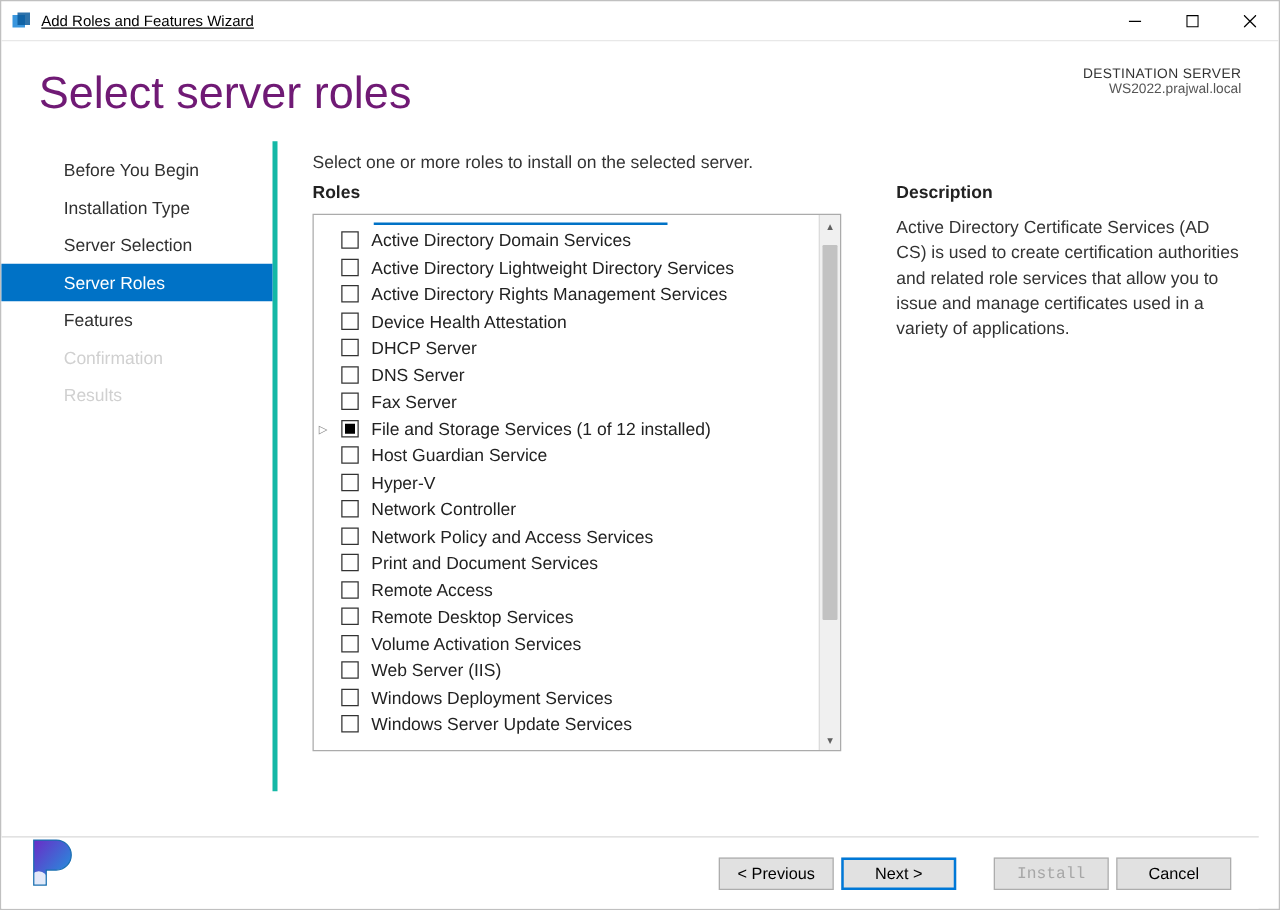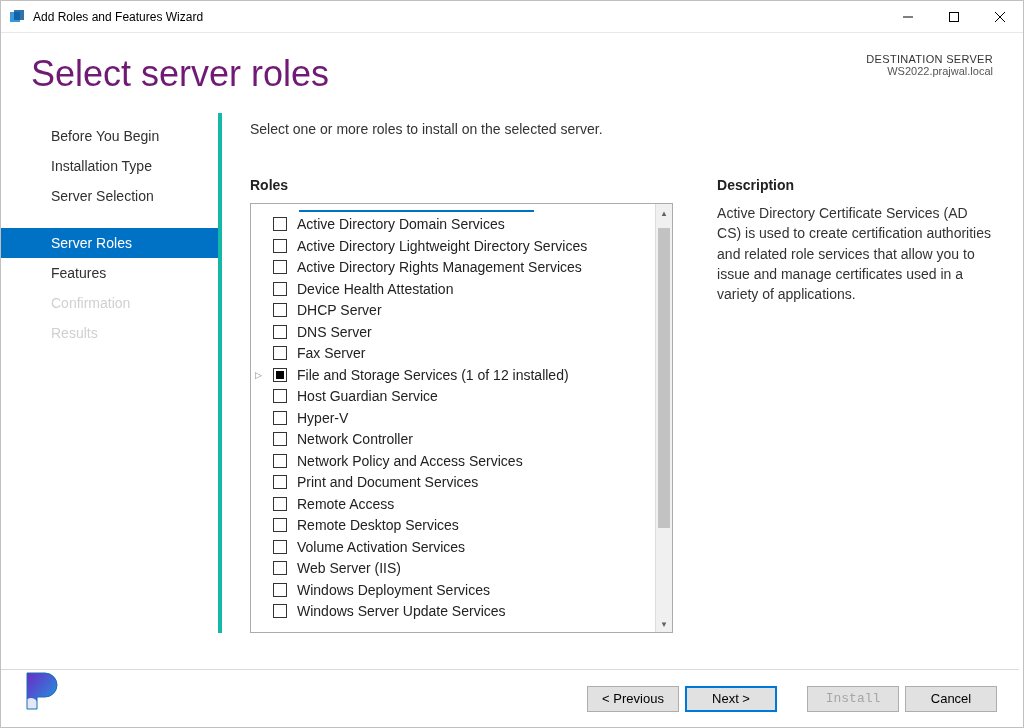--- a/index.html
+++ b/index.html
@@ -1,43 +1,43 @@
 <!DOCTYPE html>
 <html><head>
 <meta charset="utf-8">
 <style>
   * { box-sizing: border-box; margin: 0; padding: 0; font-family: "Segoe UI", Arial, sans-serif; }
   body { background: #fff; width: 1024px; height: 728px; overflow: hidden; position: relative; border: 1px solid #c0c0c0; }
 
   
-  .titlebar { height: 32px; display: flex; align-items: center; padding-left: 8px; border-bottom: 1px solid #e8e8e8; }
+  .titlebar { height: 32px; display: flex; align-items: center; padding-left: 8px; border-bottom: 1px solid #e8e8e8; text-decoration: underline; }
   .titlebar-icon { width: 16px; height: 16px; display:inline-block; margin-right: 8px; }
   .titlebar-title { font-size: 12px; color: #000; }
   .titlebar-controls { margin-left: auto; display: flex; }
   .titlebar-btn { width: 46px; height: 32px; display: flex; align-items: center; justify-content: center; font-size: 12px; color: #000; }
 
   
   .header { padding: 20px 30px 12px 30px; display: flex; align-items: flex-start; }
   .page-title { color: #701a75; font-size: 36px; font-weight: 400; flex: 1; }
   .dest-block { text-align: right; font-size: 11px; color: #333; }
   .dest-label { letter-spacing: 0.3px; }
   .dest-server { color: #555; }
 
   
   .body { display: flex; padding: 6px 0 0 0; }
 
   
   .sidebar { width: 221px; padding-top: 8px; border-right: 4px solid #14b8a6; min-height: 520px; }
   .nav-item { font-size: 14px; color: #303030; padding: 7px 18px 7px 50px; cursor: pointer; }
-  .nav-item.active { background: #0072c6; color: #fff; margin-top: 17px; }
+  .nav-item.active { background: #0072c6; color: #fff; }
   .nav-item.disabled { color: #d0d0d0; cursor: default; }
 
   
   .main { flex: 1; padding: 8px 30px 0 28px; display: flex; flex-direction: column; }
-  .instruction { font-size: 14px; color: #333; margin-bottom: 40px; }
+  .instruction { font-size: 14px; color: #333; margin-bottom: 8px; }
   .columns { display: flex; gap: 44px; }
   .roles-col { flex: 1.15; }
   .desc-col { flex: 0.75; }
   .section-label { font-weight: 600; font-size: 14px; margin-bottom: 10px; color: #222; }
 
   
   .roles-box { border: 1px solid #ababab; height: 430px; position: relative; display: flex; }
   .roles-list { flex: 1; overflow: hidden; padding: 6px 2px 6px 22px; }
   .role-row { display: flex; align-items: center; font-size: 14px; color: #222; padding: 0 0 1px 0; line-height: 20.5px; position: relative; }
   .role-row .expander { position: absolute; left: -18px; font-size: 9px; color: #888; }
@@ -46,21 +46,21 @@
   .top-underline { border-top: 2px solid #0072c6; width: 235px; margin-left: 26px; margin-bottom: 2px; }
 
   .scrollbar { width: 17px; background: #f0f0f0; border-left: 1px solid #dcdcdc; position: relative; }
   .scroll-arrow { height: 17px; display:flex; align-items:center; justify-content:center; font-size:9px; color:#606060; }
   .scroll-thumb { position:absolute; left:2px; right:2px; top: 24px; height: 300px; background:#c2c2c2; border-radius:1px; }
 
   
   .desc-text { font-size: 14px; color: #333; line-height: 1.45; }
 
   
-  .footer { position: absolute; left:0; right:4px; bottom:0; height: 58px; border-top: 1px solid #d9d9d9; display:flex; align-items:center; justify-content:flex-end; padding-right: 22px; gap: 6px; background: #fff; }
+  .footer { position: absolute; left:0; right:16px; bottom:0; height: 58px; border-top: 1px solid #d9d9d9; display:flex; align-items:center; justify-content:flex-end; padding-right: 22px; gap: 6px; background: #fff; }
   .footer-btn { min-width: 92px; height: 26px; font-size: 13px; border: 1px solid #adadad; background: #e1e1e1; color: #000; cursor:pointer; padding: 0 10px; }
   .footer-btn.disabled { color: #a6a6a6; cursor: default; background: #e1e1e1; font-family: Liberation Mono, monospace; }
   .footer-btn.default { border: 2px solid #0078d7; }
 
   .logo-p { position:absolute; left:18px; bottom:10px; }
 </style>
 </head>
 <body>
 
 <div class="titlebar">

